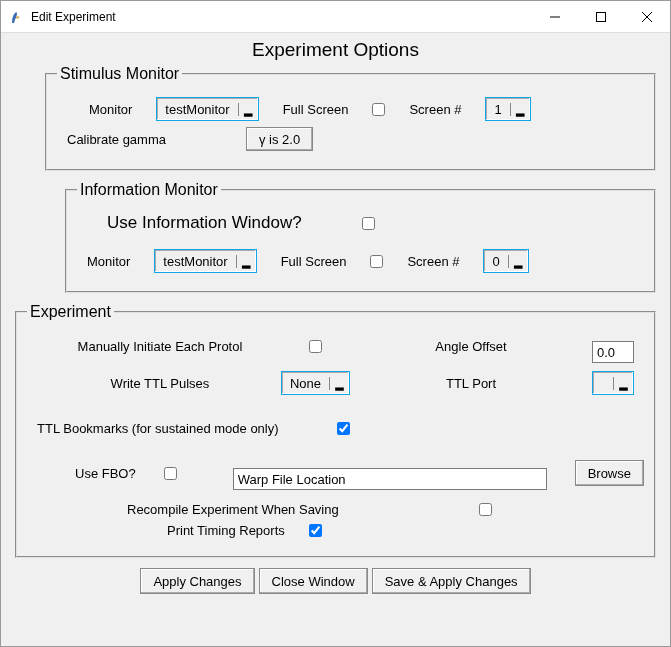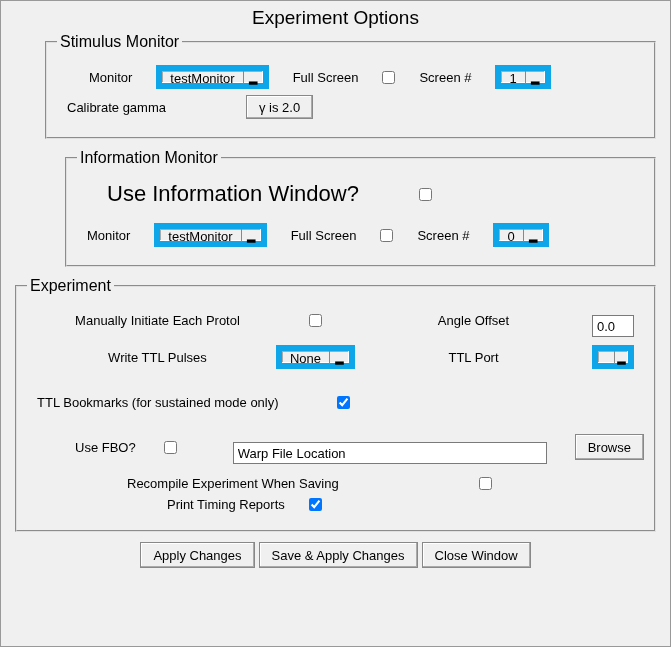--- a/index.html
+++ b/index.html
@@ -82,22 +82,22 @@
     }
     .row.pad {
       padding-left: 32px;
     }
     label.lbl {
       font-size: 13px;
       white-space: nowrap;
     }
     .dropdown {
       display: inline-flex;
-      align-items: flex-start;
-      border: 6px solid #0ea5e9;
+      align-items: center;
+      border: 1px solid #0ea5e9;
       background: #f0f0f0;
       height: 24px;
       box-shadow: inset -1px -1px 0 #fff, inset 1px 1px 0 #aaa;
     }
     .dropdown-text {
       padding: 0 8px;
       font-size: 13px;
     }
     .dropdown-btn {
       width: 20px;
@@ -130,21 +130,21 @@
     input[type="text"] {
       border: 1px solid #7a7a7a;
       background: #fff;
       height: 22px;
       padding: 0 4px;
       font-size: 13px;
       font-family: inherit;
       margin-top: 12px;
     }
     .bold-q {
-      font-size: 22px;
+      font-size: 17px;
       font-weight: normal;
     }
     .bottom-buttons {
       display: flex;
       justify-content: center;
       gap: 4px;
       margin-top: 6px;
     }
     .grid2 {
       display: grid;
@@ -153,20 +153,47 @@
       gap: 8px 18px;
       margin-bottom: 10px;
     }
     .grid2 .lbl { text-align: center; }
     .center { text-align: center; }
   </style>
 </head>
 <body>
 
 <div class="window">
+  <div class="titlebar">
+    <span class="titlebar-icon">
+      <svg viewBox="0 0 16 16" width="16" height="16">
+        <path d="M3 14 C3 9 4 6 6 4 C7 3 8 3 8 5 C8 7 6 10 5 14 Z" fill="#3b6db5"></path>
+        <path d="M7 8 C9 7 11 7 10 9 C9 10 8 10 7 9 Z" fill="#d9a33b"></path>
+      </svg>
+    </span>
+    <span class="titlebar-title">Edit Experiment</span>
+    <div class="titlebar-buttons">
+      <div class="titlebar-btn">
+        <svg width="10" height="10">
+            <line x1="0" y1="5" x2="10" y2="5" stroke="#000" stroke-width="1"></line>
+          </svg>
+      </div>
+      <div class="titlebar-btn">
+        <svg width="10" height="10">
+            <rect x="0.5" y="0.5" width="9" height="9" fill="none" stroke="#000" stroke-width="1"></rect>
+          </svg>
+      </div>
+      <div class="titlebar-btn">
+        <svg width="10" height="10">
+            <line x1="0" y1="0" x2="10" y2="10" stroke="#000" stroke-width="1"></line>
+            <line x1="10" y1="0" x2="0" y2="10" stroke="#000" stroke-width="1"></line>
+          </svg>
+      </div>
+    </div>
+  </div>
 
   <div class="content">
     <h2 class="main-title">Experiment Options</h2>
 
     <fieldset style="margin-left:30px;">
       <legend>Stimulus Monitor</legend>
       <div class="row pad">
         <label class="lbl">Monitor</label>
         <div class="dropdown dropdown-wide">
           <span class="dropdown-text">testMonitor</span>
@@ -247,17 +274,17 @@
         <input type="checkbox" style="">
       </div>
       <div class="row" style="padding-left:140px; margin-top:4px;">
         <label class="lbl">Print Timing Reports</label>
         <input type="checkbox" checked="" style="">
       </div>
     </fieldset>
 
     <div class="bottom-buttons">
       <button class="btn tall">Apply Changes</button>
+      <button class="btn tall">Close Window</button>
       <button class="btn tall">Save &amp; Apply Changes</button>
-      <button class="btn tall">Close Window</button>
     </div>
   </div>
 </div>
 
 </body></html>

